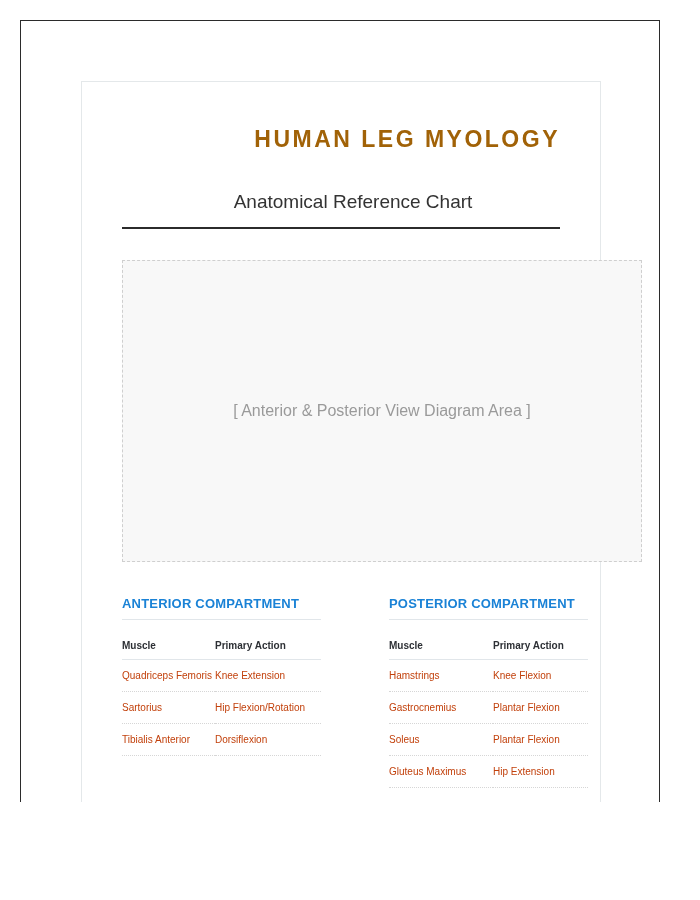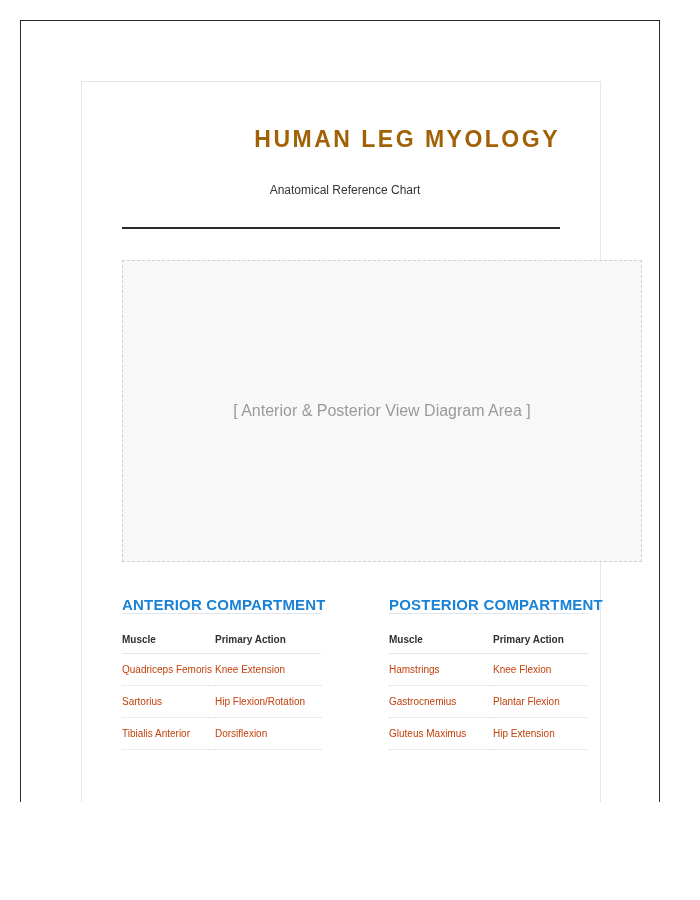--- a/index.html
+++ b/index.html
@@ -50,23 +50,23 @@
       letter-spacing: 2.5px;
       color: #a16207;
       margin: 0;
     }
     .subtitle {
       position: absolute;
       left: 122px;
       top: 179px;
       width: 438px;
       text-align: center;
-      font-size: 12px;
+      font-size: 19px;
       color: #333;
-      margin: 4px;
+      margin: 12px;
     }
     .rule {
       position: absolute;
       left: 122px;
       top: 227px;
       width: 438px;
       height: 2px;
       background: #2b2b2b;
     }
     .diagram {
@@ -87,25 +87,25 @@
       color: #9a9a9a;
     }
     .section {
       position: absolute;
       top: 596px;
       width: 199px;
     }
     .section.left { left: 122px; }
     .section.right { left: 347px; margin-left: 42px; }
     .section-title {
-      font-size: 15px;
+      font-size: 13px;
       font-weight: bold;
       color: #1a82d6;
       letter-spacing: 0.2px;
-      padding-bottom: 0;
+      padding-bottom: 8px;
       border-bottom: 1px solid #e1e6ea;
       white-space: nowrap;
     }
     table {
       width: 100%;
       border-collapse: collapse;
       margin-top: 12px;
       font-size: 10px;
     }
     th {
@@ -180,19 +180,23 @@
       <tbody>
         <tr>
           <td class="c1">Hamstrings</td>
           <td>Knee Flexion</td>
         </tr>
         <tr>
           <td class="c1">Gastrocnemius</td>
           <td>Plantar Flexion</td>
         </tr>
         <tr>
+          <td class="c1">Soleus</td>
+          <td>Plantar Flexion</td>
+        </tr>
+        <tr>
           <td class="c1" style="white-space:nowrap">Gluteus Maximus</td>
           <td>Hip Extension</td>
         </tr>
       </tbody>
     </table>
   </div>
 </div>
 
 </body></html>

